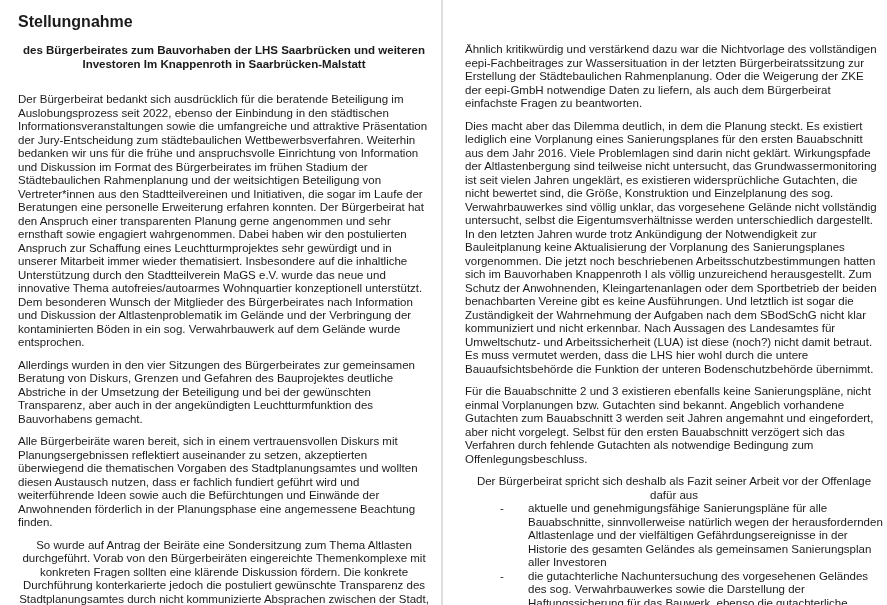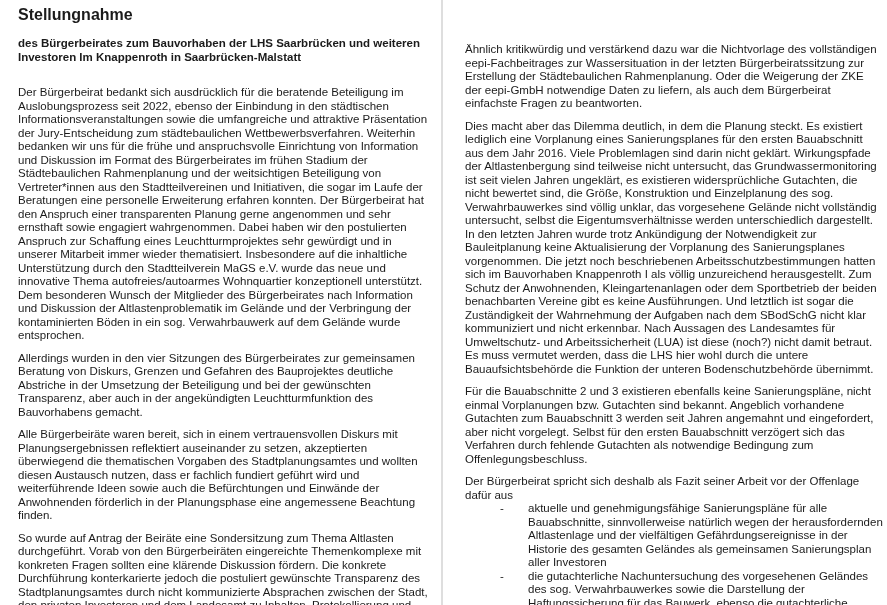--- a/index.html
+++ b/index.html
@@ -22,21 +22,21 @@
     position: absolute;
     top: 0;
     height: 605px;
     box-sizing: border-box;
     background: #ffffff;
     overflow: hidden;
   }
   .page-left {
     left: 0;
     width: 441px;
-    padding: 5px 11px 0 18px;
+    padding: 12px 11px 0 18px;
   }
   .page-right {
     left: 443px;
     width: 444px;
     padding: 43px 4px 0 22px;
   }
   .divider {
     position: absolute;
     left: 441px;
     top: 0;
@@ -48,31 +48,33 @@
     font-size: 16px;
     line-height: 20px;
     font-weight: bold;
     margin: 0 0 12px 0;
   }
   h2.doc-subtitle {
     font-size: 11.5px;
     line-height: 13.5px;
     font-weight: bold;
     margin: 0 0 14px 0;
+    text-align: center;
   }
   p.body-par {
     font-size: 11.5px;
     line-height: 13.5px;
     margin: 0 0 9px 0;
   }
   p.body-par.pre-title-gap {
     margin-top: 22px;
   }
   p.no-bottom {
     margin-bottom: 0;
+    text-align: center;
   }
   ul.bullets {
     list-style: none;
     margin: 0;
     padding: 0;
     font-size: 11.5px;
     line-height: 13.5px;
   }
   ul.bullets li {
     position: relative;

